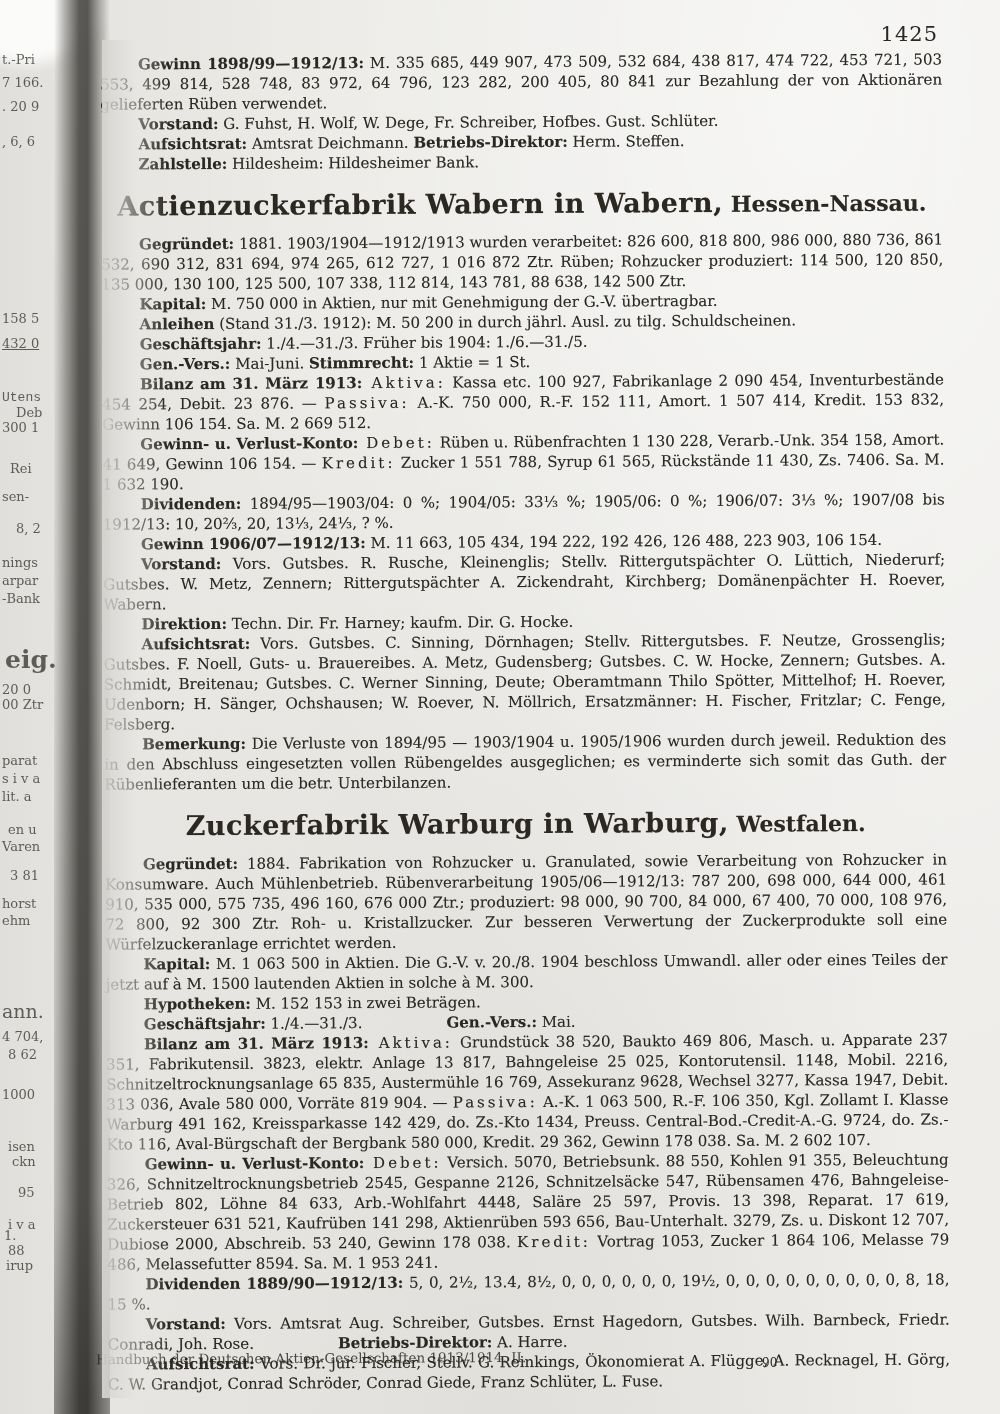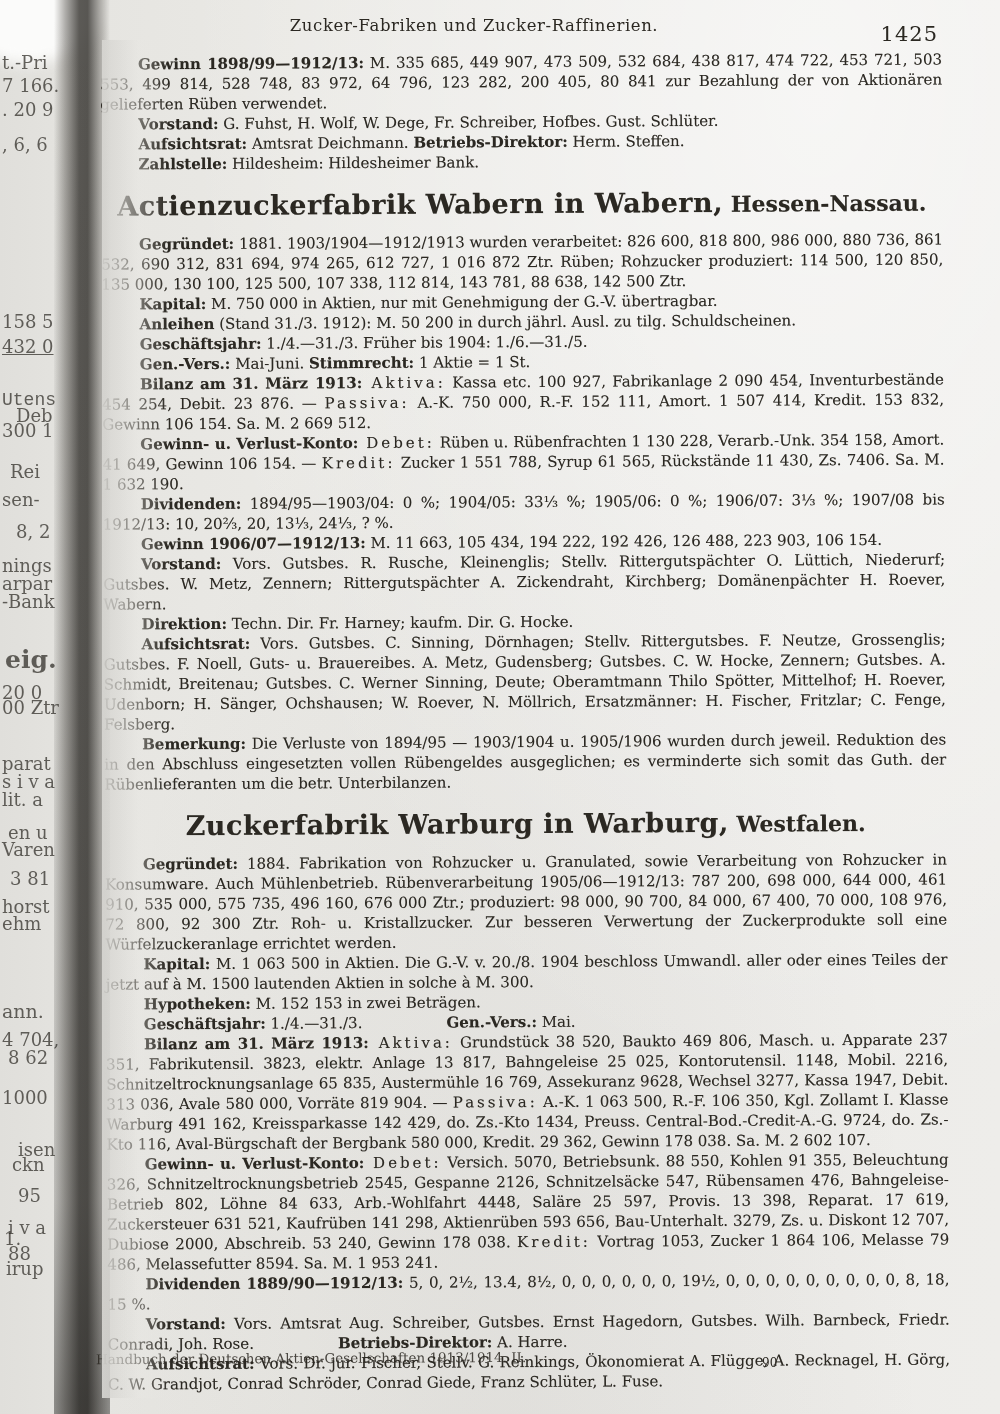--- a/index.html
+++ b/index.html
@@ -48,21 +48,21 @@
   .entry-heading { text-align:center; margin:15px 0 7px 0; line-height:34px; white-space:nowrap; }
   .h-main { font-size:27px; font-weight:bold; letter-spacing:0.5px; }
   .h-region { font-size:22px; font-weight:bold; }
   .footer-left {
     position:absolute; left:96px; top:1350px; font-size:13.5px; z-index:3;
     color:rgba(43,40,34,0.85); transform:rotate(-0.3deg);
   }
   .footer-right { position:absolute; left:762px; top:1356px; font-size:12px; z-index:3; }
   .left-margin { position:absolute; left:0; top:0; width:60px; height:100%; z-index:1; overflow:hidden; }
   .frag {
-    position:absolute; left:2px; white-space:nowrap; font-size:18px;
+    position:absolute; left:2px; white-space:nowrap; font-size:13px;
     color:rgba(43,40,34,0.72);
   }
 </style>
 </head>
 <body>
 
 <div class="page">
   <div class="corner-patch"></div>
   <div class="left-margin">
       <span class="frag" style="top: 52px;">t.-Pri</span>
@@ -88,31 +88,30 @@
       <span class="frag" style="top: 789px;">lit. a</span>
       <span class="frag" style="top: 822px; left: 8px;">en u</span>
       <span class="frag" style="top: 839px;">Varen</span>
       <span class="frag" style="top: 868px; left: 10px;">3 81</span>
       <span class="frag" style="top: 896px;">horst</span>
       <span class="frag" style="top: 913px;">ehm</span>
       <span class="frag" style="top: 1000px; font-size: 19px;">ann.</span>
       <span class="frag" style="top: 1029px;">4 704,</span>
       <span class="frag" style="top: 1047px; left: 8px;">8 62</span>
       <span class="frag" style="top: 1087px;">1000</span>
-      <span class="frag" style="top: 1139px; left: 8px; margin-left: 10px;">isen</span>
+      <span class="frag" style="top: 1139px; left: 8px;">isen</span>
       <span class="frag" style="top: 1154px; left: 12px;">ckn</span>
       <span class="frag" style="top: 1169px; left: 8px; margin-top: 48px;">i v a</span>
       <span class="frag" style="top: 1185px; left: 18px;">95</span>
       <span class="frag" style="top: 1228px; left: 4px;">1.</span>
       <span class="frag" style="top: 1243px; left: 8px;">88</span>
       <span class="frag" style="top: 1258px; left: 6px;">irup</span>
     </div>
   <div class="gutter"></div>
 
-  <div class="running-title">Zucker-Fabriken und Zucker-Raffinerien.</div>
   <div class="page-number">1425</div>
 
   <div class="text-block">
       <p class="para"><span class="lbl">Gewinn 1898/99—1912/13:</span><span class="txt"> M. 335 685,  449 907,  473 509, 532 684, 438 817, 474 722, 453 721, 503 553, 499 814, 528 748, 83 972, 64 796, 123 282, 200 405, 80 841 zur Bezahlung der von Aktionären gelieferten Rüben verwendet.</span></p>
       <p class="para"><span class="lbl">Vorstand:</span><span class="txt"> G. Fuhst, H. Wolf, W. Dege, Fr. Schreiber, Hofbes. Gust. Schlüter.</span></p>
       <p class="para"><span class="lbl">Aufsichtsrat:</span><span class="txt"> Amtsrat Deichmann.  </span><span class="lbl">Betriebs-Direktor:</span><span class="txt"> Herm. Steffen.</span></p>
       <p class="para"><span class="lbl">Zahlstelle:</span><span class="txt"> Hildesheim: Hildesheimer Bank.</span></p>
       <div class="entry-heading"><span class="h-main">Actienzuckerfabrik Wabern in Wabern,</span><span class="h-region"> Hessen-Nassau.</span></div>
       <p class="para"><span class="lbl">Gegründet:</span><span class="txt"> 1881.  1903/1904—1912/1913 wurden verarbeitet: 826 600, 818 800, 986 000, 880 736, 861 532, 690 312, 831 694, 974 265, 612 727, 1 016 872 Ztr. Rüben; Rohzucker produziert: 114 500, 120 850, 135 000, 130 100, 125 500, 107 338, 112 814, 143 781, 88 638, 142 500 Ztr.</span></p>
       <p class="para"><span class="lbl">Kapital:</span><span class="txt"> M. 750 000 in Aktien, nur mit Genehmigung der G.-V. übertragbar.</span></p>

